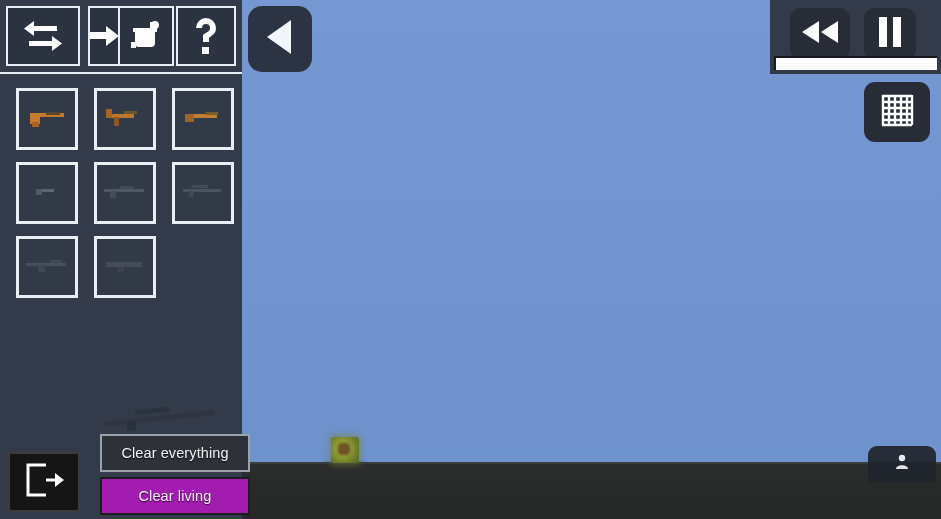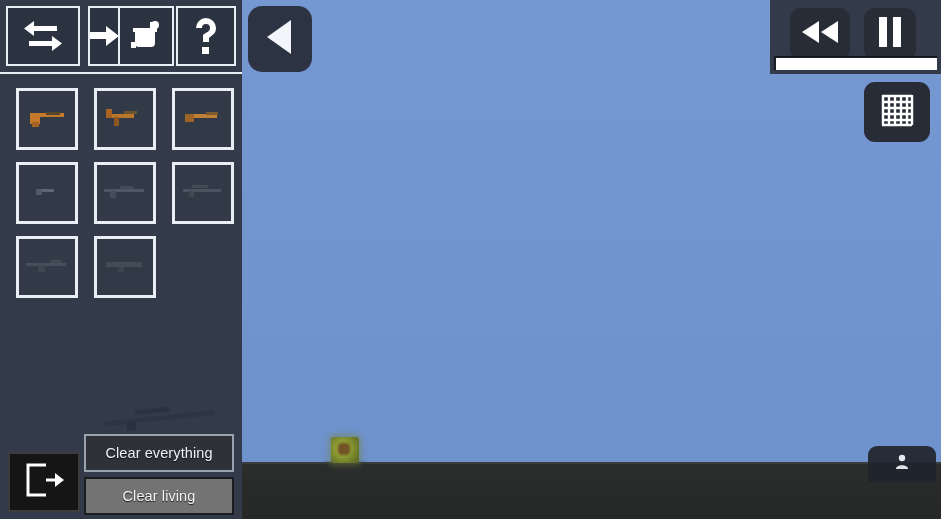--- a/index.html
+++ b/index.html
@@ -86,25 +86,25 @@
 
   
   .exit-btn{
     position:absolute;left:8px;top:452px;width:72px;height:60px;
     background:#151515;
     border:2px solid #3c3c3c;
     box-sizing:border-box;
     display:flex;align-items:center;justify-content:center;
   }
   .ctx-menu{
-    position:absolute;left:84px;top:434px;width:150px;
+    position:absolute;left:100px;top:434px;width:150px;
   }
   .ctx-item{
     height:38px;
-    background:#737373;
+    background:#a21caf;
     color:#f2f4f7;
     font-size:14.5px;
     display:flex;align-items:center;justify-content:center;
     box-sizing:border-box;
     border:2px solid #1b1d21;
     text-shadow:0 1px 1px rgba(0,0,0,.8);
     letter-spacing:.1px;
   }
   .ctx-item.sel{
     border:2px solid #9aa2ad;

